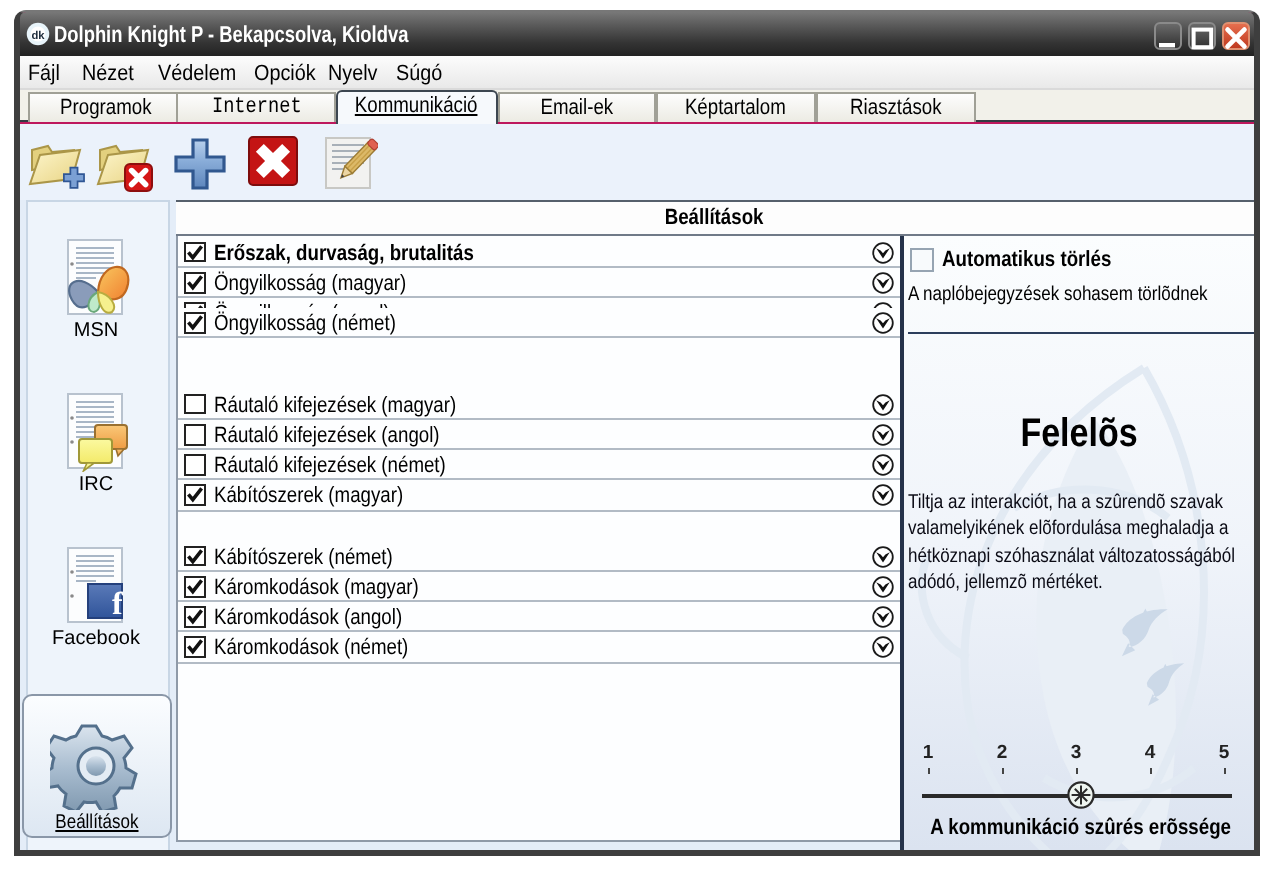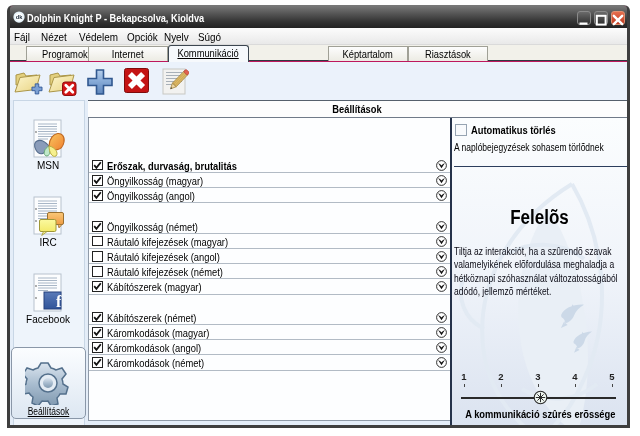--- a/index.html
+++ b/index.html
@@ -39,21 +39,21 @@
 .sideitem svg { display:block; margin:0 auto 1px auto; }
 #selbox { position:absolute; left:1px; top:247px; width:75px; height:72px;
   border:1px solid #8a97a8; border-radius:5px;
   background:linear-gradient(#fbfdff,#dde7f2); z-index:2; }
 
 #listpanel { position:absolute; left:78px; top:18px; width:362px; height:303px; background:#fdfeff;
   border-left:1px solid #8f9aa8; border-bottom:1px solid #8f9aa8; }
 #headband { position:absolute; left:78px; top:0; right:0; height:18px; background:#fdfdfd;
   border-top:1px solid #56606c; border-bottom:1px solid #707a88; font-size:11px; font-weight:bold; line-height:16px; color:#000; text-align:center; z-index:4; }
 #headband span { display:inline-block; transform:scaleX(0.85); }
-.row { position:absolute; left:0; width:100%; height:15.2px; border-bottom:1px solid #b2bbc5; background:#fdfeff; font-size:11px; color:#000;margin-top:39px; }
+.row { position:absolute; left:0; width:100%; height:15.2px; border-bottom:1px solid #b2bbc5; background:#fdfeff; font-size:11px; color:#000; }
 .row .cb { position:absolute; left:3px; top:2px; width:10.5px; height:10.5px; border:1px solid #222; background:#fff; }
 .row .cb svg { position:absolute; left:0px; top:0px; }
 .row .lbl { position:absolute; left:18px; top:2px; transform:scaleX(0.85); transform-origin:0 0; white-space:nowrap; }
 .row.bold .lbl { font-weight:bold; }
 .row .dd { position:absolute; right:3px; top:2px; width:11px; height:11px; }
 
 
 #rightpanel { position:absolute; left:440px; top:18px; right:0; bottom:0;
   background:linear-gradient(#fbfdfe 0%, #f0f4fa 50%, #dbe3f0 100%);
   border-left:2px solid #25324a; overflow:hidden; }
@@ -95,23 +95,24 @@
   </div>
   <div id="menubar">
     <span style="left:4px">Fájl</span>
     <span style="left:31px">Nézet</span>
     <span style="left:69px">Védelem</span>
     <span style="left:117px">Opciók</span>
     <span style="left:154px">Nyelv</span>
     <span style="left:188px">Súgó</span>
   </div>
   <div id="tabrow">
-    <div class="tab" style="left:16px; width:78px;"><span>Programok</span></div>
-    <div class="tab" style="left:78px; width:80px;"><span>Internet</span></div>
+    <div class="tab" style="left:4px; width:78px;"><span>Programok</span></div>
+    <div class="tab" style="left:78px; width:80px;font-family:Liberation Mono, monospace;"><span>Internet</span></div>
     <div class="tab active" style="left:158px; width:81px;"><span><u>Kommunikáció</u></span></div>
+    <div class="tab" style="left:239px; width:79px;"><span>Email-ek</span></div>
     <div class="tab" style="left:318px; width:80px;"><span>Képtartalom</span></div>
     <div class="tab" style="left:398px; width:80px;"><span>Riasztások</span></div>
   </div>
   <div id="toolbar">
     <svg style="left:4px" width="29" height="28" viewBox="0 0 29 28">
       <defs>
           <linearGradient id="fg" x1="0" y1="0" x2="1" y2="1">
         <stop offset="0" stop-color="#fdf6cd"></stop>
             <stop offset="1" stop-color="#e8d382"></stop>
           </linearGradient>
@@ -270,21 +271,21 @@
             <svg width="9" height="9" viewBox="0 0 9 9">
               <path d="M1.2 4.2 l2.2 2.6 L7.8 1.2" fill="none" stroke="#111" stroke-width="1.8"></path>
             </svg>
           </span>
           <span class="lbl">Öngyilkosság (angol)</span>
           <svg class="dd" width="11" height="11" viewBox="0 0 11 11">
             <circle cx="5.5" cy="5.5" r="4.9" fill="#fff" stroke="#1a1a1a" stroke-width="0.9"></circle>
             <path d="M2.1 3.1 L5.5 8.2 L8.9 3.1 L6.7 4.2 L5.5 5.6 L4.3 4.2 z" fill="#111"></path>
           </svg>
         </div>
-      <div class="row" style="top:62px">
+      <div class="row" style="top:36px">
           <span class="cb">
             <svg width="9" height="9" viewBox="0 0 9 9">
               <path d="M1.2 4.2 l2.2 2.6 L7.8 1.2" fill="none" stroke="#111" stroke-width="1.8"></path>
             </svg>
           </span>
           <span class="lbl">Öngyilkosság (német)</span>
           <svg class="dd" width="11" height="11" viewBox="0 0 11 11">
             <circle cx="5.5" cy="5.5" r="4.9" fill="#fff" stroke="#1a1a1a" stroke-width="0.9"></circle>
             <path d="M2.1 3.1 L5.5 8.2 L8.9 3.1 L6.7 4.2 L5.5 5.6 L4.3 4.2 z" fill="#111"></path>
           </svg>

